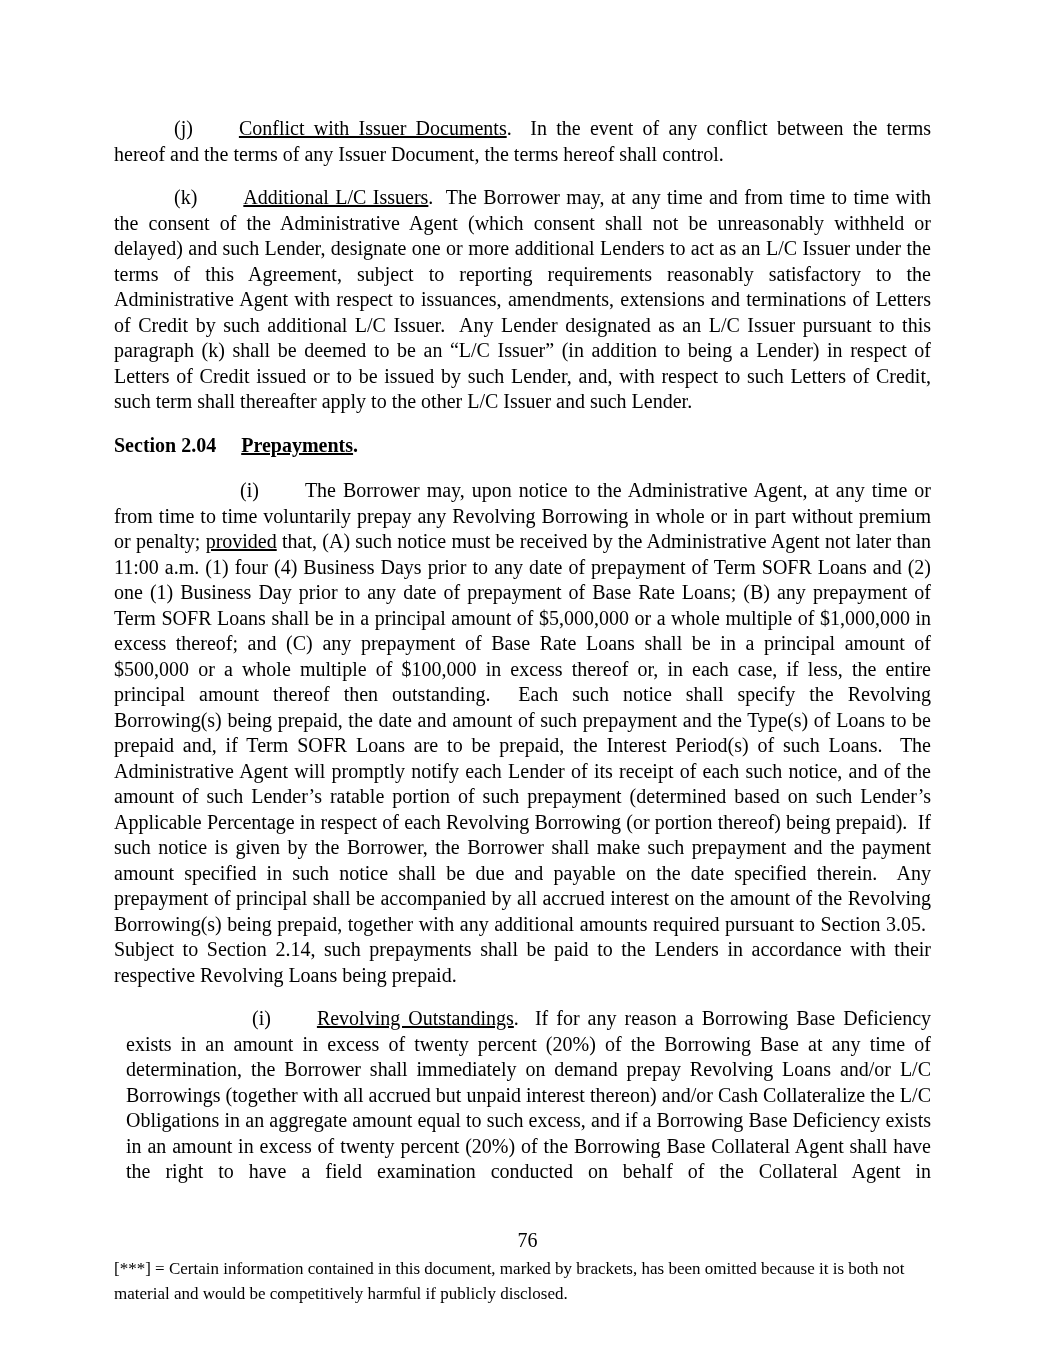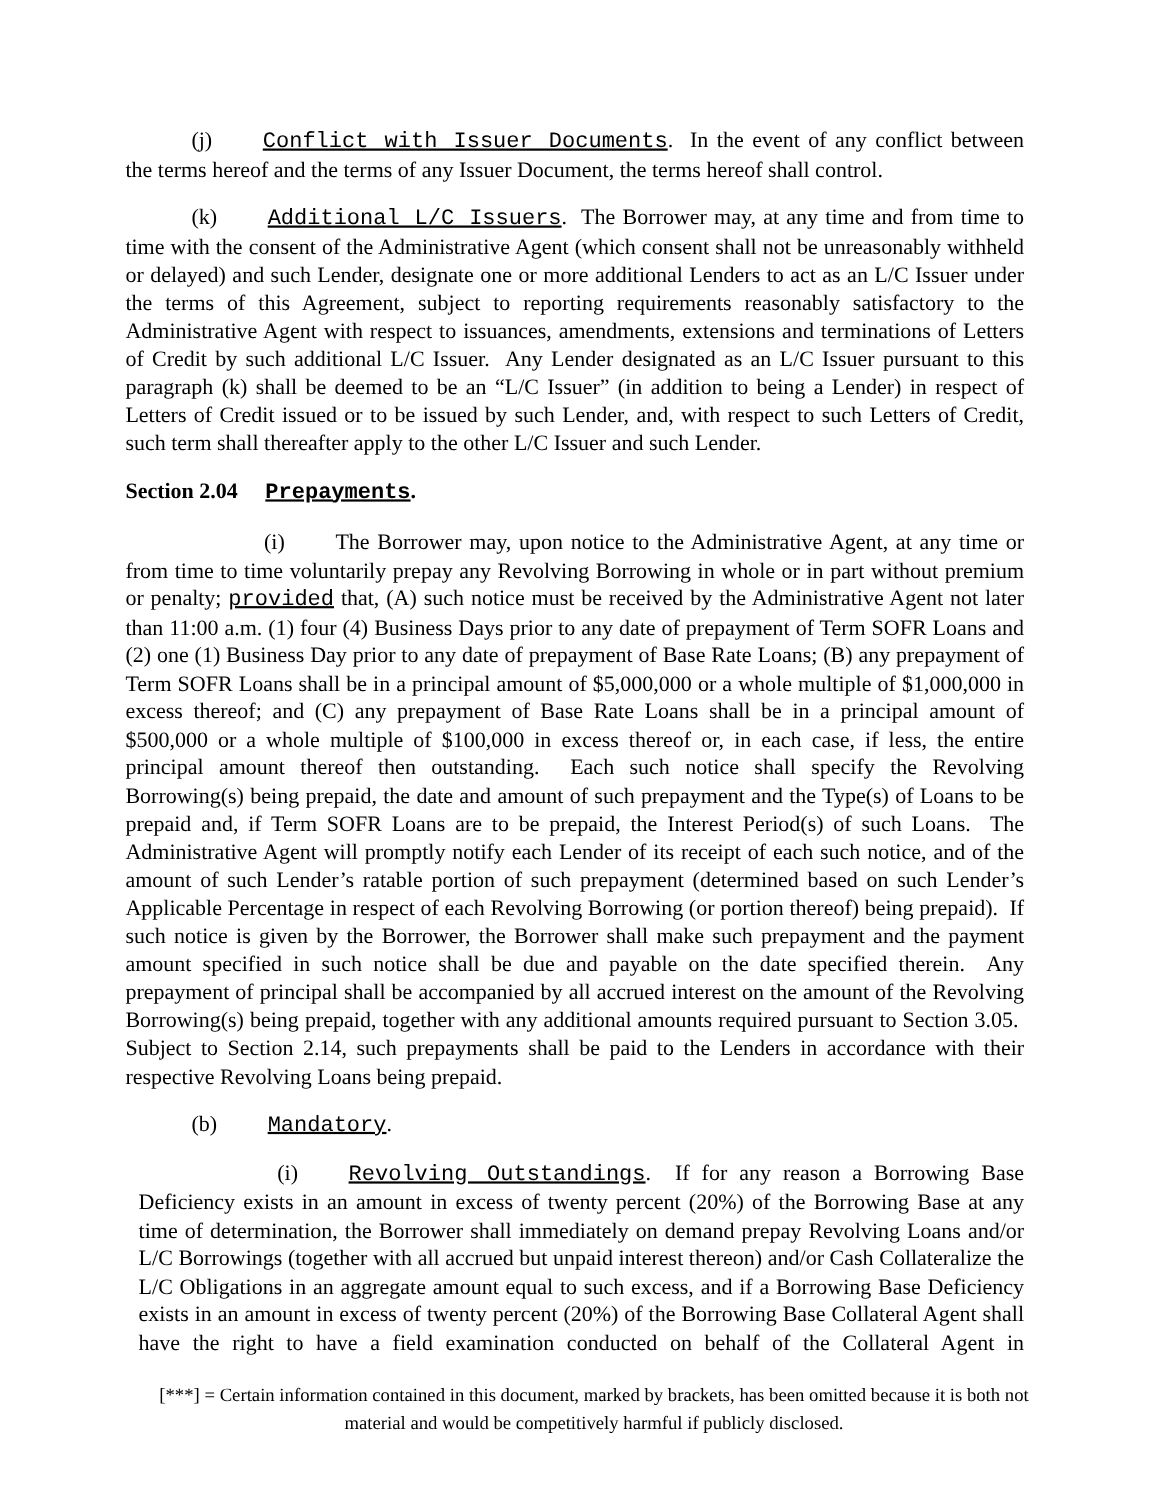--- a/index.html
+++ b/index.html
@@ -22,57 +22,56 @@
     overflow: hidden;
   }
   .para {
     margin: 0 0 18px 0;
     text-align: justify;
   }
   .indent1 { text-indent: 60px; }
   .indent2 { text-indent: 126px; }
   .cont { text-align-last: justify; margin-left: 12px; }
   .section-heading { margin: 12px 0 20px 0; }
-  .seg-u { text-decoration: underline; font-family: Liberation Mono, monospace; }
+  .seg-u { text-decoration: underline; }
   .seg-b { font-weight: bold; }
   .seg-tab  { display: inline-block; width: 46px; }
   .seg-tab2 { display: inline-block; width: 25px; }
   .page-number {
     position: absolute;
     top: 1228px;
     left: 0;
     right: 0;
     text-align: center;
     font-size: 20px;
   }
   .footnote {
     position: absolute;
     top: 1256px;
     left: 114px;
     width: 820px;
     font-size: 17px;
     line-height: 25px;
-    text-align: center;
-    margin-left: 16px;
+    text-align: left;
   }
 </style>
 </head>
 <body>
 
 <div class="page">
 
   <p class="para indent1"><span>(j)</span><span class="seg-tab"></span><span class="seg-u">Conflict with Issuer Documents</span><span>.&nbsp; In the event of any conflict between the terms hereof and the terms of any Issuer Document, the terms hereof shall control.</span></p>
 
   <p class="para indent1"><span>(k)</span><span class="seg-tab"></span><span class="seg-u">Additional L/C Issuers</span><span>.&nbsp; The Borrower may, at any time and from time to time with the consent of the Administrative Agent (which consent shall not be unreasonably withheld or delayed) and such Lender, designate one or more additional Lenders to act as an L/C Issuer under the terms of this Agreement, subject to reporting requirements reasonably satisfactory to the Administrative Agent with respect to issuances, amendments, extensions and terminations of Letters of Credit by such additional L/C Issuer.&nbsp; Any Lender designated as an L/C Issuer pursuant to this paragraph (k) shall be deemed to be an “L/C Issuer” (in addition to being a Lender) in respect of Letters of Credit issued or to be issued by such Lender, and, with respect to such Letters of Credit, such term shall thereafter apply to the other L/C Issuer and such Lender.</span></p>
 
   <p class="para section-heading"><span class="seg-b">Section 2.04</span><span class="seg-tab2"></span><span class="seg-b seg-u">Prepayments</span><span class="seg-b">.</span></p>
 
 
   <p class="para indent2"><span>(i)</span><span class="seg-tab"></span><span>The Borrower may, upon notice to the Administrative Agent, at any time or from time to time voluntarily prepay any Revolving Borrowing in whole or in part without premium or penalty; </span><span class="seg-u">provided</span><span> that, (A) such notice must be received by the Administrative Agent not later than 11:00 a.m. (1) four (4) Business Days prior to any date of prepayment of Term SOFR Loans and (2) one (1) Business Day prior to any date of prepayment of Base Rate Loans; (B) any prepayment of Term SOFR Loans shall be in a principal amount of $5,000,000 or a whole multiple of $1,000,000 in excess thereof; and (C) any prepayment of Base Rate Loans shall be in a principal amount of $500,000 or a whole multiple of $100,000 in excess thereof or, in each case, if less, the entire principal amount thereof then outstanding.&nbsp; Each such notice shall specify the Revolving Borrowing(s) being prepaid, the date and amount of such prepayment and the Type(s) of Loans to be prepaid and, if Term SOFR Loans are to be prepaid, the Interest Period(s) of such Loans.&nbsp; The Administrative Agent will promptly notify each Lender of its receipt of each such notice, and of the amount of such Lender’s ratable portion of such prepayment (determined based on such Lender’s Applicable Percentage in respect of each Revolving Borrowing (or portion thereof) being prepaid).&nbsp; If such notice is given by the Borrower, the Borrower shall make such prepayment and the payment amount specified in such notice shall be due and payable on the date specified therein.&nbsp; Any prepayment of principal shall be accompanied by all accrued interest on the amount of the Revolving Borrowing(s) being prepaid, together with any additional amounts required pursuant to Section 3.05.&nbsp; Subject to Section 2.14, such prepayments shall be paid to the Lenders in accordance with their respective Revolving Loans being prepaid.</span></p>
 
-  <p class="para indent1"><span>(b)</span><span class="seg-tab"></span><span class="seg-u">Mandatory</span><span>.</span></p>
 
   <p class="para indent2 cont"><span>(i)</span><span class="seg-tab"></span><span class="seg-u">Revolving Outstandings</span><span>.&nbsp; If for any reason a Borrowing Base Deficiency exists in an amount in excess of twenty percent (20%) of the Borrowing Base at any time of determination, the Borrower shall immediately on demand prepay Revolving Loans and/or L/C Borrowings (together with all accrued but unpaid interest thereon) and/or Cash Collateralize the L/C Obligations in an aggregate amount equal to such excess, and if a Borrowing Base Deficiency exists in an amount in excess of twenty percent (20%) of the Borrowing Base Collateral Agent shall have the right to have a field examination conducted on behalf of the Collateral Agent in</span></p>
 
+  <div class="page-number">76</div>
 
   <div class="footnote">[***] = Certain information contained in this document, marked by brackets, has been omitted because it is both not material and would be competitively harmful if publicly disclosed.</div>
 
 </div>
 
 </body></html>

